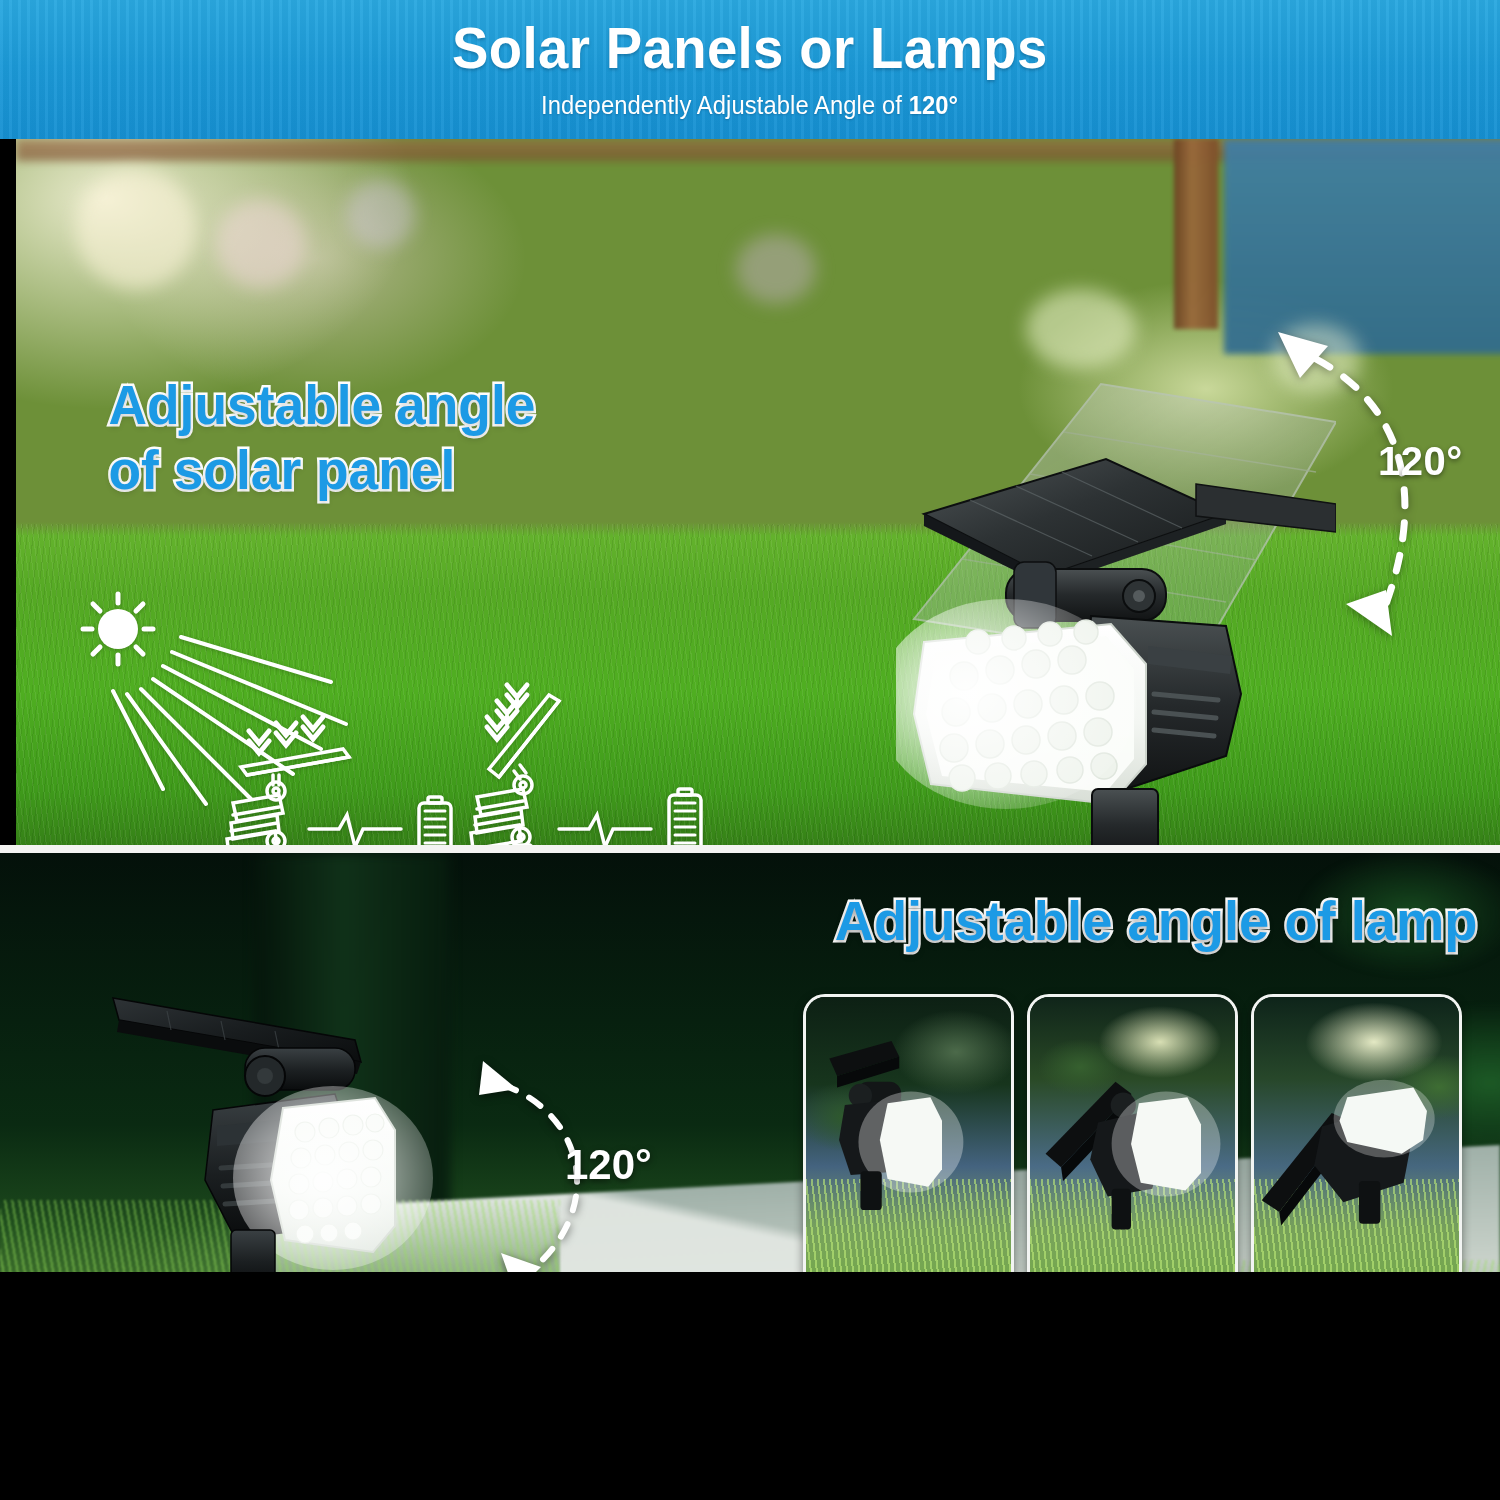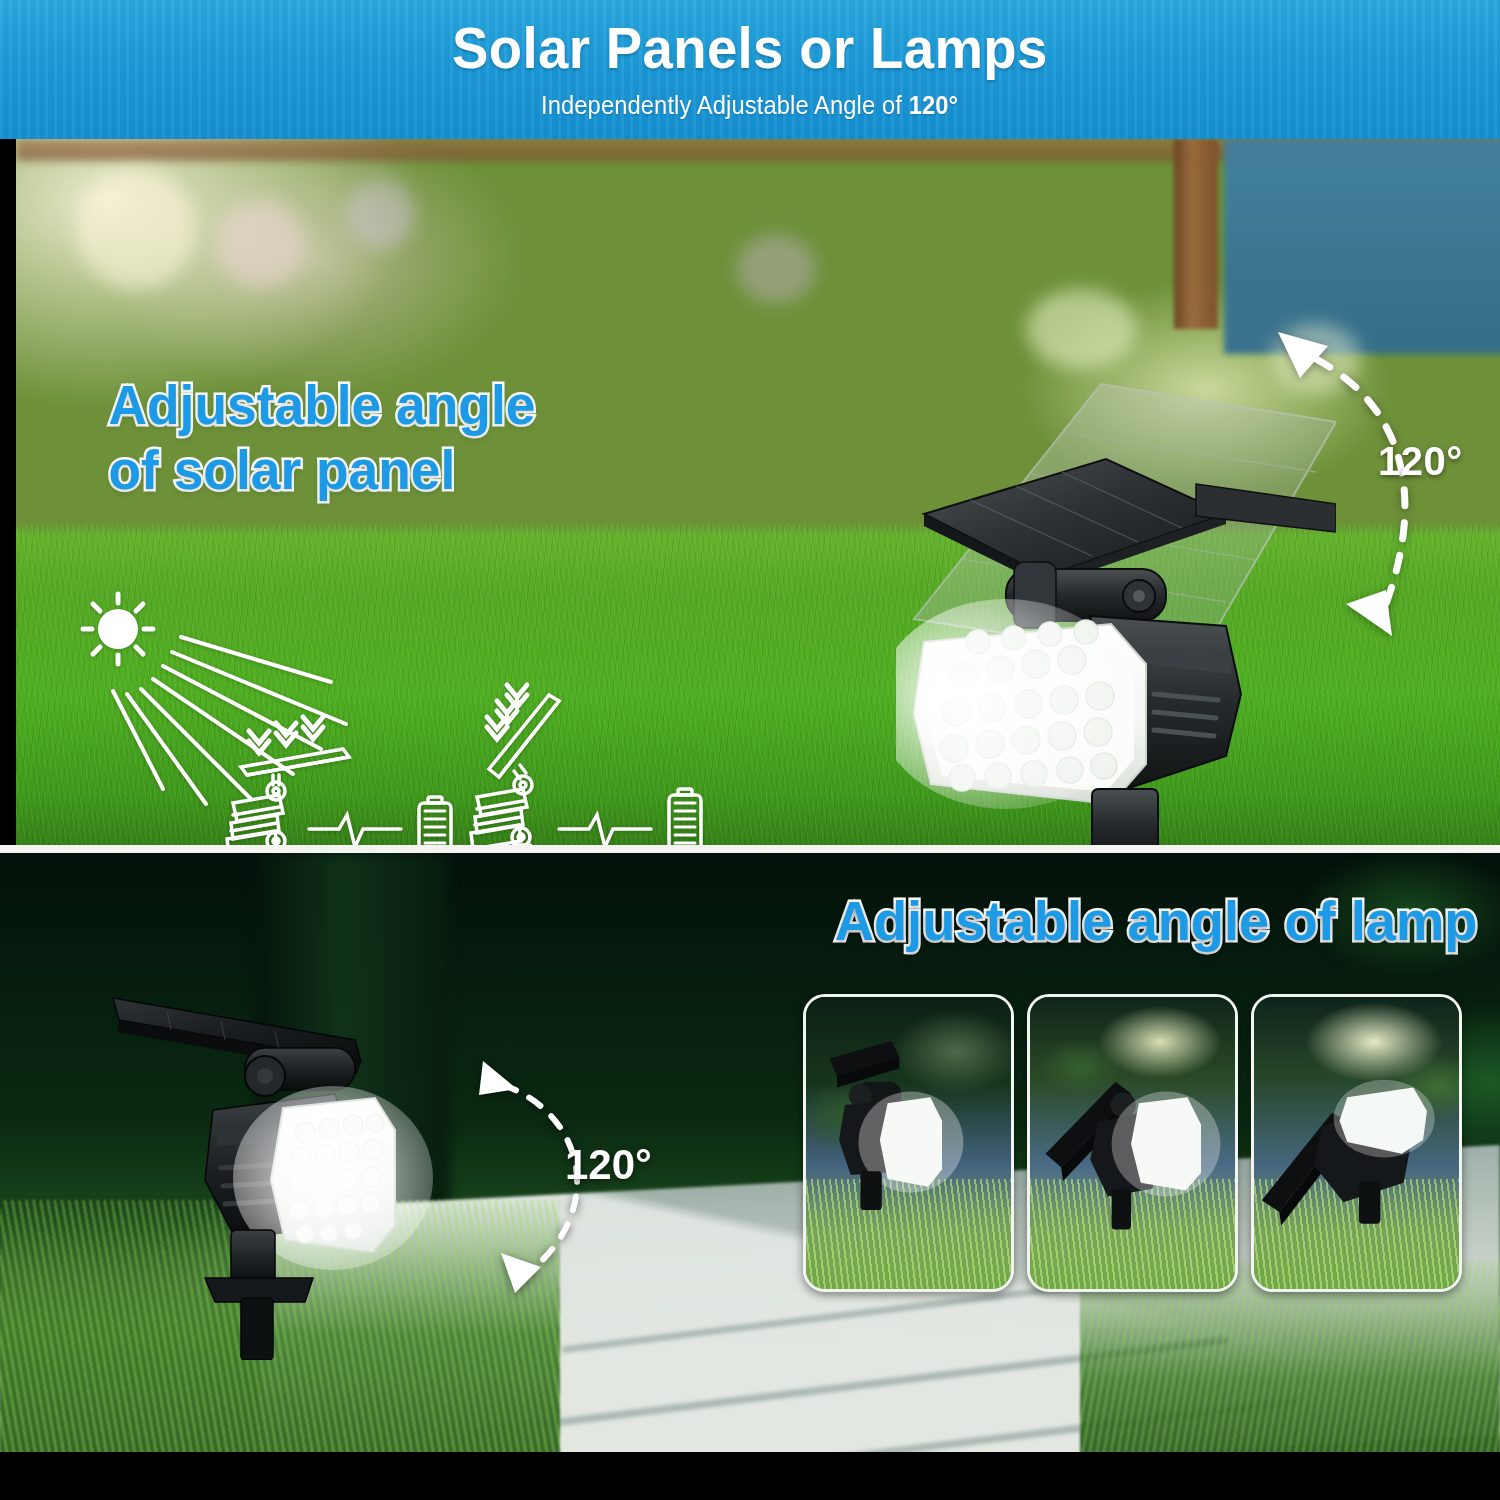--- a/index.html
+++ b/index.html
@@ -1,19 +1,19 @@
 <!DOCTYPE html>
 <html><head>
 <meta charset="utf-8">
 <style>
   * { margin:0; padding:0; box-sizing:border-box; }
   html,body { width:1500px; height:1500px; background:#000; overflow:hidden;
               font-family:"Liberation Sans", sans-serif; }
 
-  #page { position:relative; width:1500px; height:1452px; overflow:hidden; }
+  #page { position:relative; width:1500px; height:1272px; overflow:hidden; }
 
   
   .banner {
     position:absolute; left:0; top:0; width:1500px; height:139px;
     background:
       repeating-linear-gradient(90deg, rgba(255,255,255,.045) 0 3px, rgba(0,0,0,.03) 3px 9px),
       linear-gradient(180deg,#2AA8E0 0%, #1C9AD8 48%, #1690D2 100%);
     display:flex; flex-direction:column; align-items:center; justify-content:center;
     overflow:hidden;
   }

